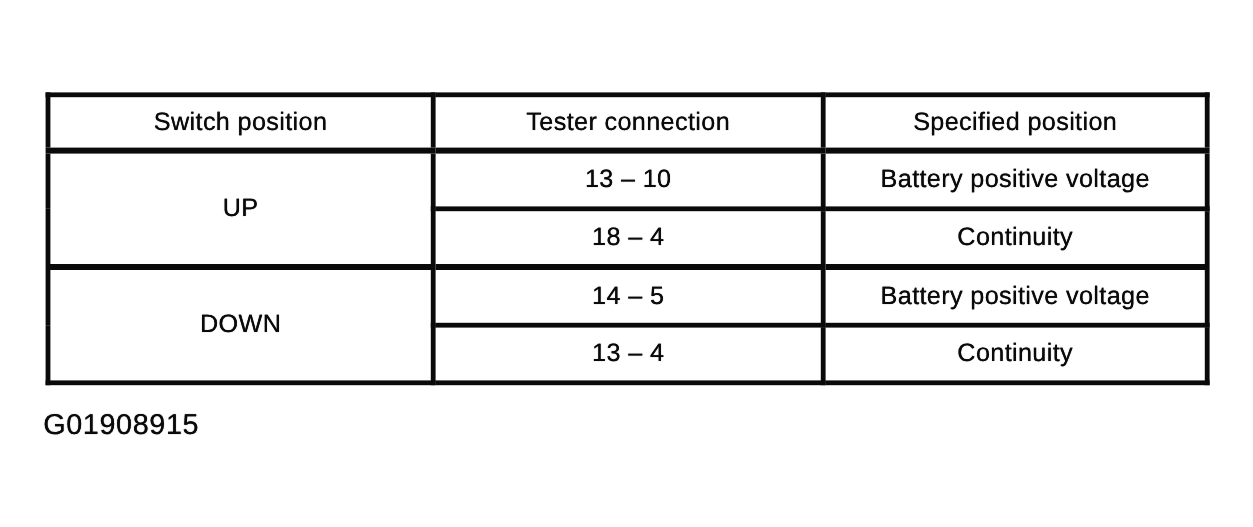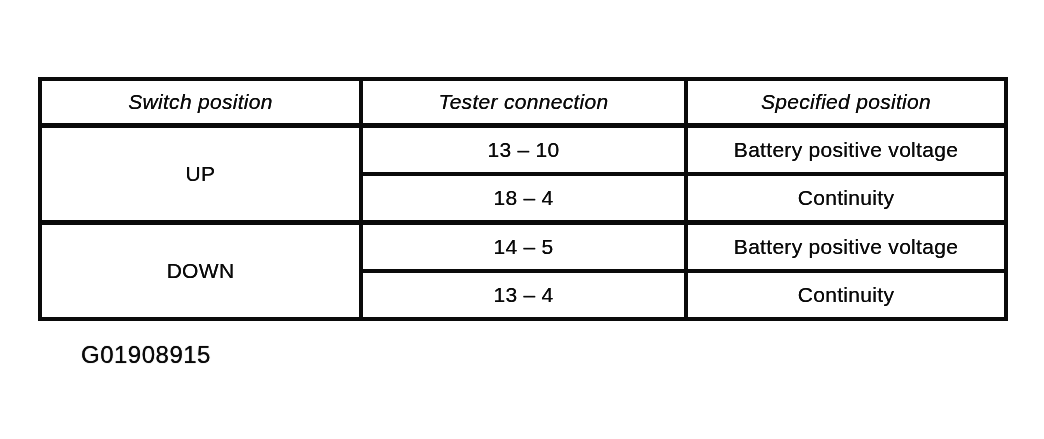--- a/index.html
+++ b/index.html
@@ -38,41 +38,39 @@
     font-weight: 400;
     letter-spacing: 0.3px;
     padding: 0;
     background: #ffffff;
     
     text-shadow: 0 0 0.6px #000;
   }
   table.spec-table th {
     height: 42px;
     font-weight: 400;
-    font-style: italic;
   }
   table.spec-table td {
     height: 44px;
   }
   
   table.spec-table tr.group-start td {
     border-top-width: 5px;
   }
   table.spec-table thead th {
     border-bottom-width: 5px;
   }
   .figure-id {
     position: absolute;
     left: 36px;
     top: 341px;
     font-size: 24px;
     font-weight: 400;
     letter-spacing: 0.5px;
     text-shadow: 0 0 0.7px #000;
-    margin-left: 45px;
   }
 </style>
 </head>
 <body>
 
 <div class="table-wrap">
   <table class="spec-table">
     <colgroup>
       <col class="c1">
         <col class="c2">

